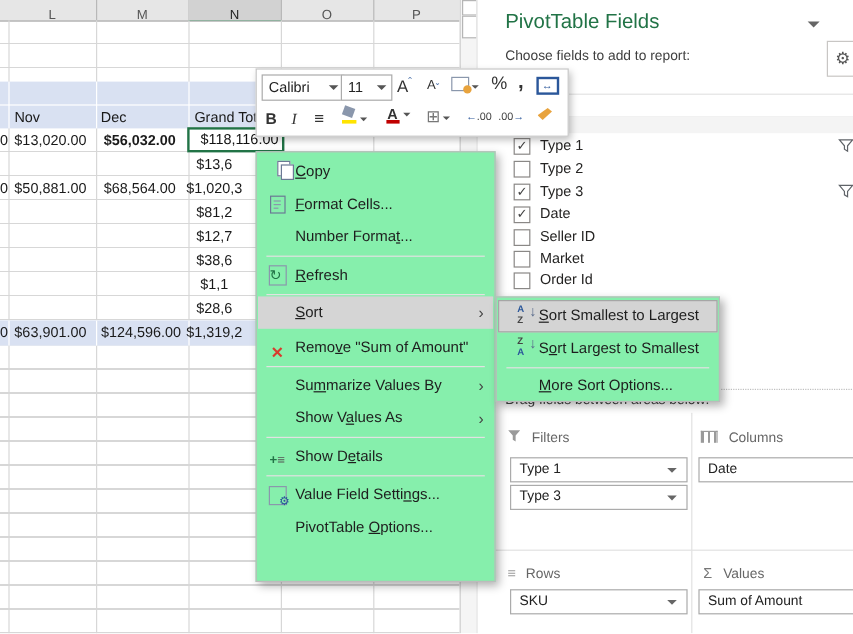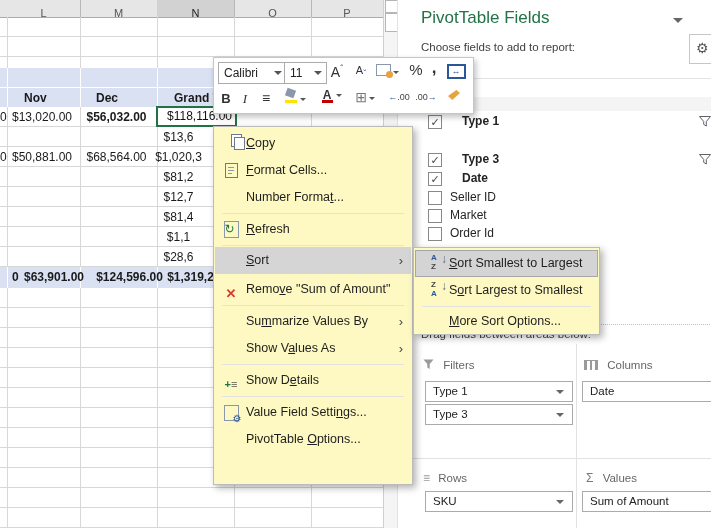--- a/index.html
+++ b/index.html
@@ -11,21 +11,21 @@
   .colcell{position:absolute;top:0;height:17px;border-right:1px solid #B8B8B8;
            color:#555;font-size:11px;text-align:center;line-height:26px;}
   .colcell.sel{background:#D2D2D2;border-bottom:2px solid #107C41;color:#222;}
   .gridh{position:absolute;left:0;width:383px;
          background:repeating-linear-gradient(to bottom,transparent 0 19px,#D7D7D7 19px 20px);}
   .gridv{position:absolute;top:17px;bottom:0;width:1px;background:#D7D7D7;}
   .lav{position:absolute;left:0;background:#D9E1F2;}
   .lavline-v{position:absolute;top:0;bottom:0;width:1px;background:#fff;}
   .cellt{position:absolute;height:20px;line-height:20px;font-size:12px;color:#1A1A1A;white-space:nowrap;}
   .num{text-align:center;}
-  .bold{font-weight:bold;margin-left:12px;}
+  .bold{font-weight:normal;}
   .selcell{position:absolute;left:156px;top:106px;width:74px;height:17px;background:#fff;
            border:2px solid #217346;font-size:12px;line-height:17px;text-align:right;padding-right:3px;
            font-weight:normal;color:#111;}
   
   .scrollstrip{position:absolute;left:383px;top:0;width:14px;height:528px;background:#F5F5F5;border-left:1px solid #CFCFCF;}
   .scrollbtn{position:absolute;left:1px;width:11px;background:#fff;border:1px solid #B5B5B5;}
   
   .pane{position:absolute;left:397px;top:0;width:314px;height:528px;background:#fff;border-left:1px solid #E1E1E1;}
   .pane-title{position:absolute;left:23px;top:8px;font-size:17px;color:#217346;}
   .pane-caret{position:absolute;width:0;height:0;border-left:5px solid transparent;border-right:5px solid transparent;border-top:5px solid #666;}
@@ -53,21 +53,21 @@
           border:1px solid #C6C6C6;box-shadow:2px 3px 6px rgba(0,0,0,.25);z-index:20;font-size:12px;color:#333;}
   .combo{position:absolute;top:4px;height:20px;border:1px solid #ABABAB;background:#fff;
          font-size:12px;line-height:20px;padding-left:5px;color:#222;}
   .combo .dd{position:absolute;right:4px;top:8px;width:0;height:0;border-left:4px solid transparent;
          border-right:4px solid transparent;border-top:4px solid #555;}
   .tbtn{position:absolute;text-align:center;color:#333;cursor:default;}
   .ddc{display:inline-block;width:0;height:0;border-left:3.5px solid transparent;border-right:3.5px solid transparent;
        border-top:3.5px solid #555;vertical-align:middle;margin-left:2px;}
   .colorbar{position:absolute;left:1px;right:1px;bottom:0;height:3px;}
   
-  .menu{position:absolute;background:#fef9c3;border:1px solid #BBBBBB;box-shadow:3px 3px 7px rgba(0,0,0,.3);z-index:30;}
+  .menu{position:absolute;background:#86efac;border:1px solid #BBBBBB;box-shadow:3px 3px 7px rgba(0,0,0,.3);z-index:30;}
   .mi{position:absolute;left:1px;right:1px;height:27px;font-size:12.5px;color:#1E1E1E;line-height:27px;}
   .mi .lbl{position:absolute;left:31px;top:0;white-space:nowrap;}
   .mi .ico{position:absolute;left:6px;top:4px;width:20px;height:19px;text-align:center;}
   .mi .subarrow{position:absolute;right:8px;top:0;font-size:13px;color:#444;}
   .mi.hl{background:#D5D5D5;}
   .msep{position:absolute;left:8px;right:8px;height:1px;background:#E2E2E2;}
   .submenu .mi .lbl{left:34px;}
   .mi.hlb{background:#D4D4D4;outline:1px solid #A6A6A6;outline-offset:-1px;}
   
   .copyico{position:relative;width:14px;height:15px;margin:1px auto;}
@@ -135,21 +135,21 @@
 
   <div class="cellt num" style="left:150px;top:127px;width:57px;">$13,6</div>
 
   <div class="cellt" style="left:0;top:147px;">0</div>
   <div class="cellt num" style="left:7px;top:147px;width:70px;">$50,881.00</div>
   <div class="cellt num" style="left:80px;top:147px;width:73px;">$68,564.00</div>
   <div class="cellt num" style="left:150px;top:147px;width:57px;">$1,020,3</div>
 
   <div class="cellt num" style="left:150px;top:167px;width:57px;">$81,2</div>
   <div class="cellt num" style="left:150px;top:187px;width:57px;">$12,7</div>
-  <div class="cellt num" style="left:150px;top:207px;width:57px;">$81,4</div>
+  <div class="cellt num" style="left:150px;top:207px;width:57px;">$38,6</div>
   <div class="cellt num" style="left:150px;top:227px;width:57px;">$1,1</div>
   <div class="cellt num" style="left:150px;top:247px;width:57px;">$28,6</div>
 
   <div class="cellt bold" style="left:0;top:267px;">0</div>
   <div class="cellt num bold" style="left:7px;top:267px;width:70px;">$63,901.00</div>
   <div class="cellt num bold" style="left:80px;top:267px;width:75px;">$124,596.00</div>
   <div class="cellt num bold" style="left:150px;top:267px;width:57px;">$1,319,2</div>
 
   <div class="scrollstrip">
     <div class="scrollbtn" style="top:0;height:11px;"></div>
@@ -169,20 +169,24 @@
 
     <div class="fieldrow" style="top:112px;">
       <span class="cb">✓</span>
       <span class="flabel bold">Type 1</span>
       <span class="funnel">
         <svg width="14" height="13">
             <path class="fnl-outline" d="M1.5 1.5h11l-4.2 5v4.5l-2.6 -1.6V6.5z"></path>
           </svg>
       </span>
     </div>
+    <div class="fieldrow" style="top:131px;">
+      <span class="cb"></span>
+      <span class="flabel">Type 2</span>
+    </div>
     <div class="fieldrow" style="top:150px;">
       <span class="cb">✓</span>
       <span class="flabel bold">Type 3</span>
       <span class="funnel">
         <svg width="14" height="13">
             <path class="fnl-outline" d="M1.5 1.5h11l-4.2 5v4.5l-2.6 -1.6V6.5z"></path>
           </svg>
       </span>
     </div>
     <div class="fieldrow" style="top:169px;">

